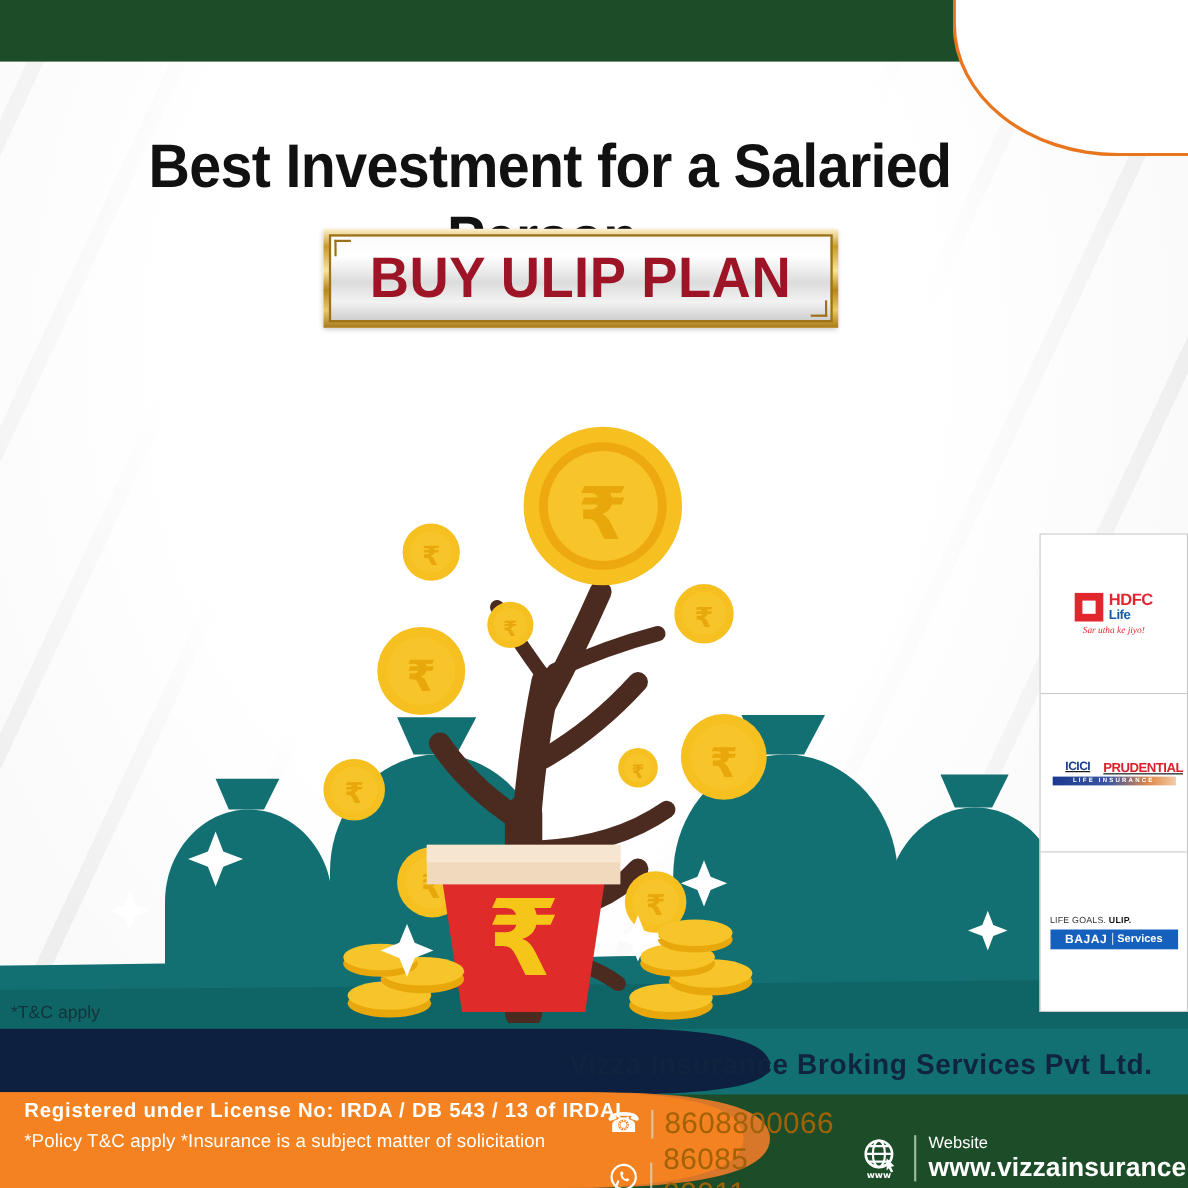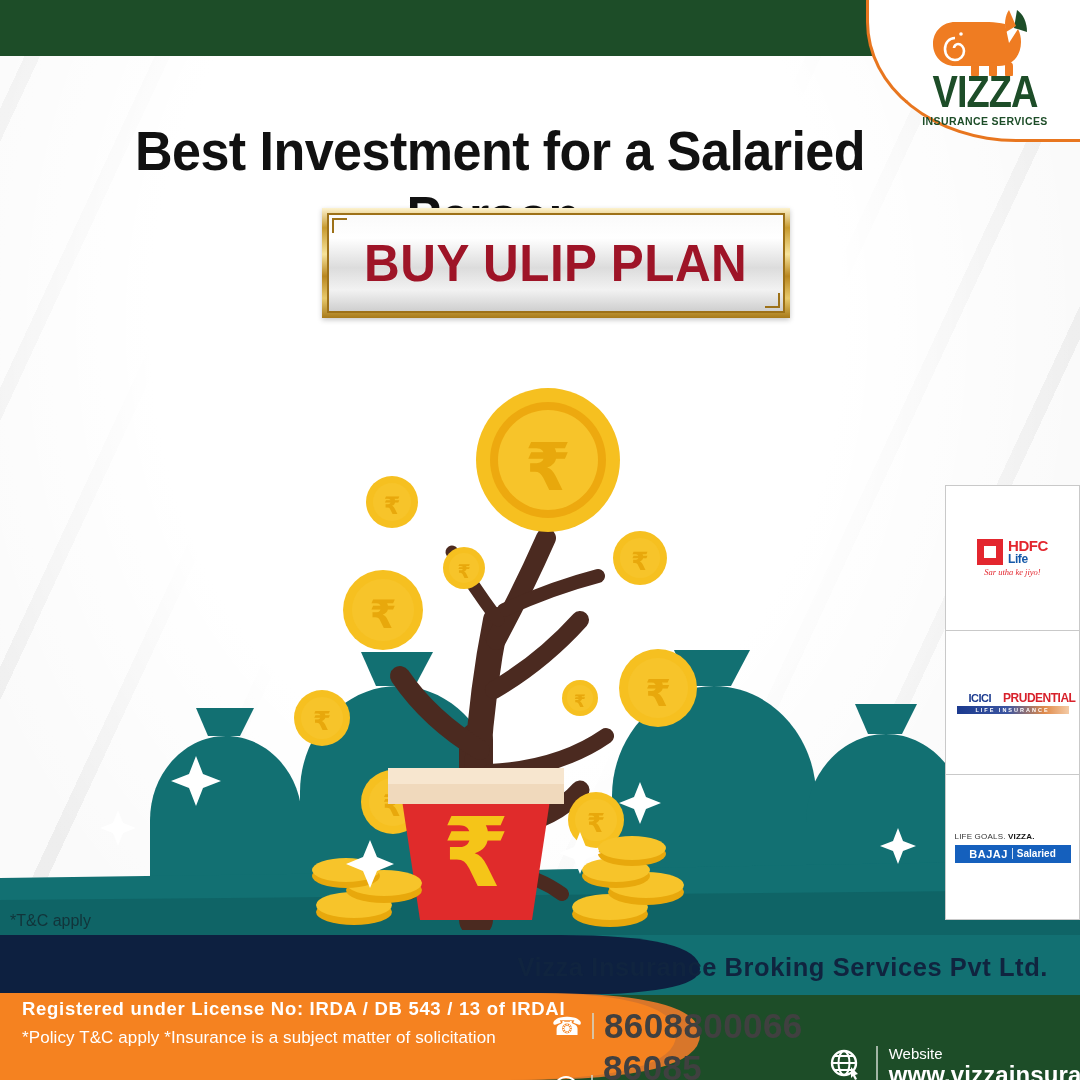--- a/index.html
+++ b/index.html
@@ -51,21 +51,21 @@
   
   .headline{
     position:absolute;left:0;top:118px;width:1000px;text-align:center;z-index:5;
     font-size:56px;font-weight:bold;color:#111111;letter-spacing:-.6px;
     transform:scaleX(.93);
     font-family:"Liberation Sans", sans-serif;
   }
 
   
   .plaque{
-    position:absolute;left:322px;top:208px;width:468px;height:110px;z-index:5;
+    position:absolute;left:294px;top:208px;width:468px;height:90px;z-index:5;
     background:linear-gradient(180deg,#fdf3cf 0%,#c79a2e 18%,#f7e39a 42%,#b8861f 62%,#e8c96b 82%,#a87a1a 100%);
     padding:5px;box-sizing:border-box;
     box-shadow:0 2px 5px rgba(0,0,0,.22);
   }
   .plaque-inner{
     position:relative;width:100%;height:100%;
     background:linear-gradient(180deg,#fafafa 0%,#ffffff 24%,#dcdcdc 55%,#f2f2f2 78%,#cfcfcf 100%);
     display:flex;align-items:center;justify-content:center;
     border:2px solid #9d7118;box-sizing:border-box;
   }
@@ -100,21 +100,21 @@
   .hdfc-row{display:flex;align-items:center;gap:5px;}
   .hdfc-mark{width:26px;height:26px;background:#e3262e;position:relative;}
   .hdfc-mark::after{content:"";position:absolute;left:7px;top:7px;width:12px;height:12px;background:#ffffff;}
   .hdfc-txt{display:flex;flex-direction:column;line-height:1;}
   .hdfc-h{font-size:15px;font-weight:bold;color:#e3262e;letter-spacing:-.4px;}
   .hdfc-l{font-size:12px;font-weight:bold;color:#1559a8;letter-spacing:-.4px;}
   .hdfc-tag{font-size:8.5px;color:#e3262e;font-style:italic;font-family:"Liberation Serif", serif;}
 
   
   .icici{width:112px;}
-  .icici-top{display:flex;align-items:center;gap:12px;}
+  .icici-top{display:flex;align-items:flex-start;gap:12px;text-decoration:underline;}
   .icici-dot{width:9px;height:11px;background:linear-gradient(180deg,#f07f1a,#d8212b);border-radius:50% 50% 50% 0;}
   .icici-n1{font-size:11px;font-weight:bold;color:#1b3a8f;letter-spacing:-.5px;}
   .icici-n2{font-size:12px;font-weight:bold;color:#d8212b;letter-spacing:-.5px;}
   .icici-bar{margin-top:1px;height:8px;width:100%;
     background:linear-gradient(90deg,#1b3a8f 0%,#3b55a0 45%,#e08a4a 78%,#f4cba6 100%);
     display:flex;align-items:center;justify-content:center;}
   .icici-bar span{font-size:5.5px;color:#ffffff;letter-spacing:2px;font-weight:bold;}
 
   
   .bajaj{display:flex;flex-direction:column;align-items:center;gap:4px;width:116px;}
@@ -151,21 +151,21 @@
 
   .company-name{position:absolute;left:512px;top:952px;z-index:13;
     color:#10243f;font-size:26px;font-weight:bold;letter-spacing:.6px;
     font-family:"Liberation Sans", sans-serif;transform:scaleX(.98);}
 
   .contact{position:absolute;left:552px;top:1006px;z-index:13;display:flex;align-items:center;gap:22px;}
   .phones{display:flex;flex-direction:column;gap:2px;}
   .prow{display:flex;align-items:center;gap:10px;}
   .picon{width:30px;display:flex;align-items:center;justify-content:center;color:#ffffff;font-size:25px;line-height:1;}
   .pdiv{width:2px;height:26px;background:#cfd8cf;opacity:.75;}
-  .pnum{color:#404040;font-size:35px;font-weight:bold;letter-spacing:.4px;font-family:"Liberation Sans", sans-serif;}
+  .pnum{color:#a16207;font-size:27px;font-weight:normal;letter-spacing:.4px;font-family:"Liberation Sans", sans-serif;}
   .web{display:flex;align-items:center;gap:11px;}
   .globe{width:40px;height:40px;}
   .wdiv{width:2px;height:42px;background:#cfd8cf;opacity:.75;}
   .wtxt{display:flex;flex-direction:column;line-height:1.1;}
   .wlab{color:#ffffff;font-size:15px;}
   .wurl{color:#ffffff;font-size:24px;font-weight:bold;letter-spacing:.1px;}
 </style>
 </head>
 <body>
 
@@ -297,33 +297,20 @@
         <path d="M90 520l7 17 17 7-17 7-7 17-7-17-17-7 17-7z"></path>
         <path d="M300 512l6 15 15 6-15 6-6 15-6-15-15-6 15-6z"></path>
       </g>
     </svg>
   </div>
 
   <div class="topband"></div>
   <div class="topband-title">Life Insurance Specialist</div>
 
   <div class="shield"></div>
-  <div class="logo-wrap">
-    <svg class="elephant" viewBox="0 0 120 72">
-      <path d="M30 18C18 18 8 27 8 40c0 12 9 22 22 22h44c13 0 22-10 22-24 0-5-1-9-3-13l-9 14-4-19c-5-1-10-2-16-2z" fill="#ef7c22"></path>
-      <path d="M92 6c6 4 10 12 10 22l-13-4z" fill="#1d4d28"></path>
-      <path d="M84 6c-4 6-5 14-3 22l10-6z" fill="#ef7c22"></path>
-      <path d="M30 34c-6 0-10 5-10 11s4 11 10 11c5 0 9-4 9-9 0-4-3-7-6-7-2 0-4 2-4 4" fill="none" stroke="#ffffff" stroke-width="2.6"></path>
-      <circle cx="36" cy="30" r="1.8" fill="#ffffff"></circle>
-      <circle cx="76" cy="14" r="1.6" fill="#ffffff"></circle>
-      <path d="M68 62v8M50 62v8M84 62v8" stroke="#ef7c22" stroke-width="8" stroke-linecap="round"></path>
-    </svg>
-    <div class="vizza-word">VIZZA</div>
-    <div class="vizza-sub">INSURANCE SERVICES</div>
-  </div>
 
   <div class="headline">Best Investment for a Salaried Person,</div>
 
   <div class="plaque">
     <div class="plaque-inner">
       <span class="plaque-text">BUY ULIP PLAN</span>
     </div>
   </div>
 
   <div class="tc-apply">*T&amp;C apply</div>
@@ -353,26 +340,26 @@
         <div class="icici-bar">
           <span>LIFE INSURANCE</span>
         </div>
       </div>
     </div>
 
     <div class="partner">
       <div class="bajaj">
         <div class="bajaj-tag">
           <span>LIFE GOALS.</span>
-          <b>VIZZA.</b>
+          <b>ULIP.</b>
         </div>
         <div class="bajaj-bar">
           <span class="bajaj-b">BAJAJ</span>
           <span class="bajaj-div"></span>
-          <span class="bajaj-a">Salaried</span>
+          <span class="bajaj-a">Services</span>
         </div>
       </div>
     </div>
 
 
   </div>
 
   <div class="footer">
     <svg width="1080" height="145" viewBox="0 0 1080 145">
       <rect x="0" y="0" width="1080" height="145" fill="#127072"></rect>

